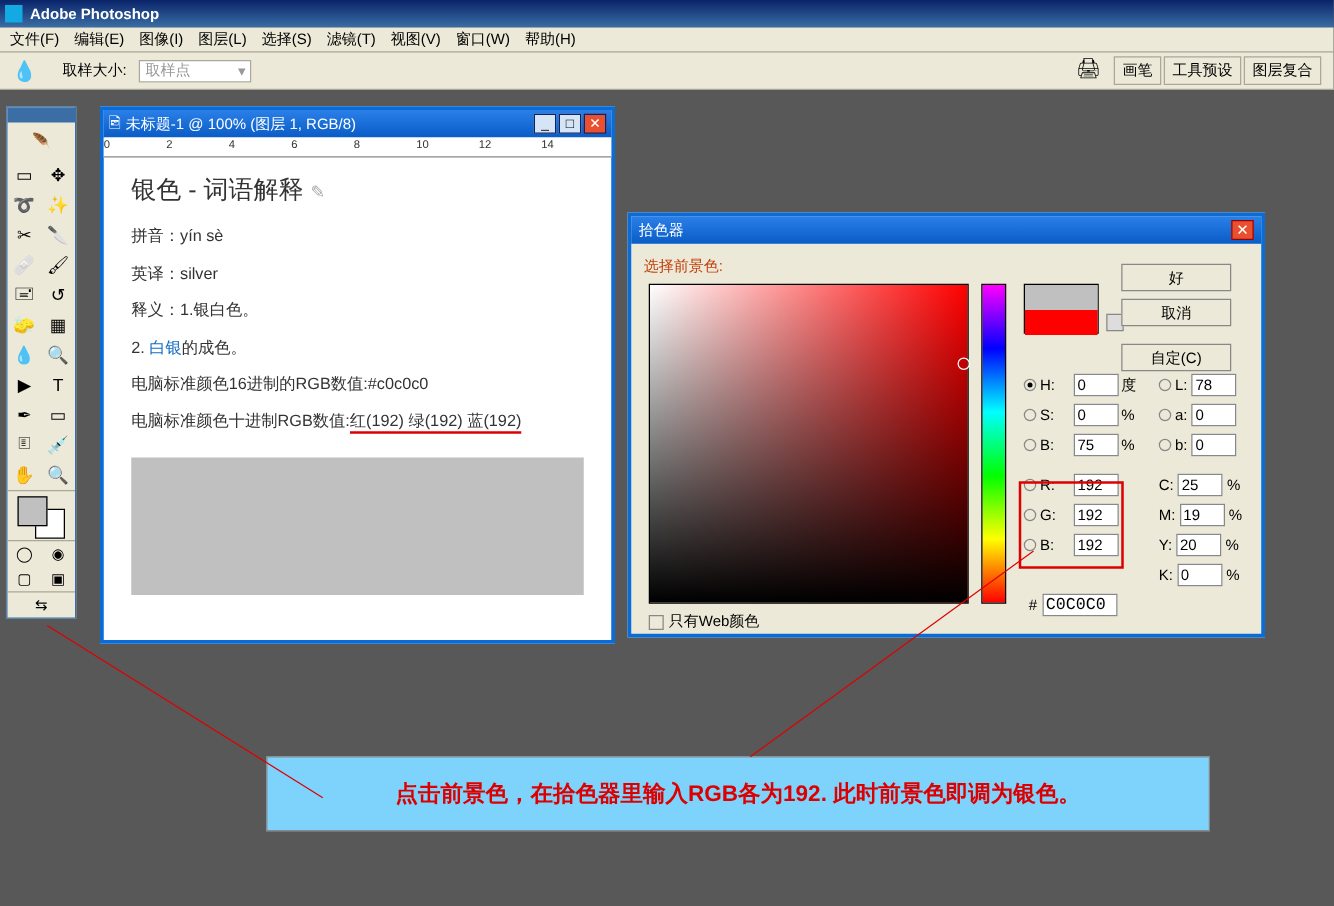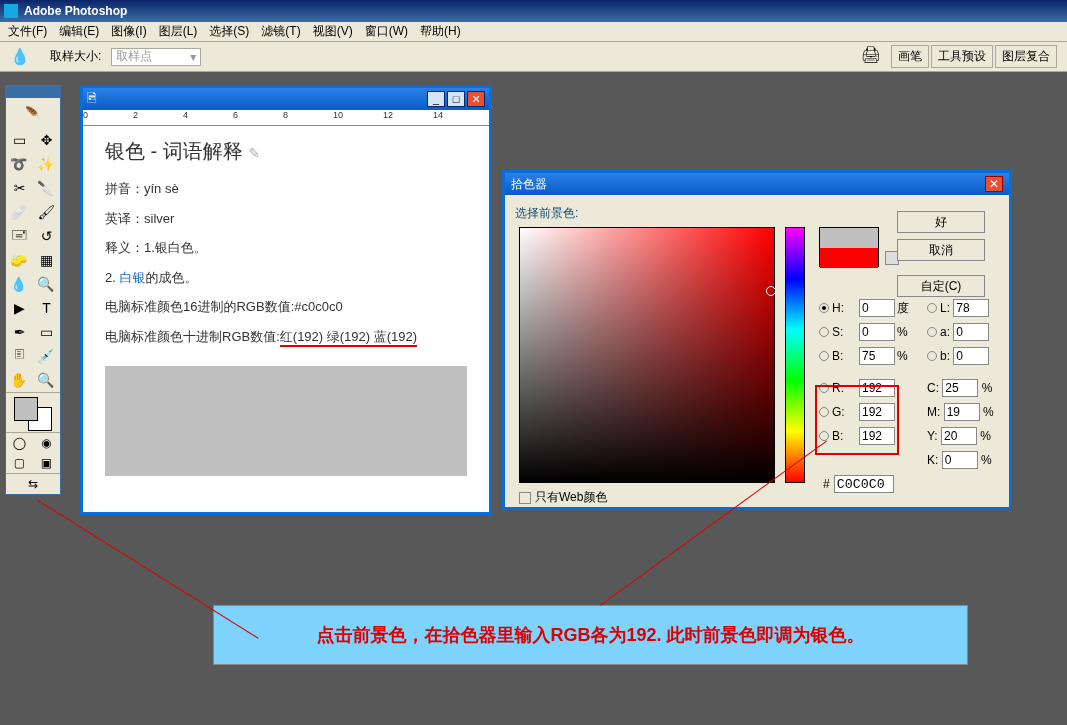--- a/index.html
+++ b/index.html
@@ -46,21 +46,21 @@
 .docwin p { font-size: 13px; color: #333; margin: 10px 0; line-height: 1.5; }
 .docwin .link { color: #136ec2; }
 .docwin .underline { border-bottom: 2px solid #d00; padding-bottom: 1px; }
 .docwin .grayblock { background: #c0c0c0; height: 110px; margin-top: 20px; }
 
 
 .picker { position: absolute; left: 502px; top: 170px; width: 510px; height: 340px; background: #ece9d8; border: 3px solid #0a6cd6; }
 .picker .pbar { height: 22px; background: linear-gradient(#2a80e8,#0a5cc6); color:#fff; display:flex; align-items:center; padding:0 6px; }
 .picker .pbar .close { margin-left:auto; width:18px; height:16px; background:#e85030; color:#fff; text-align:center; line-height:14px; border:1px solid #900;}
 .picker .body { padding: 10px; position: relative; }
-.picker .lbl { font-size: 12px; color:#0c4a6e; margin-bottom:19px; display:block;}
+.picker .lbl { font-size: 12px; color:#c2410c; margin-bottom:19px; display:block;}
 .picker .field { position:absolute; width:256px; height:256px; left:14px; top:32px; background: linear-gradient(to top, #000, transparent), linear-gradient(to right, #fff, #f00); border:1px solid #000;}
 .picker .field .mark { position:absolute; right:-2px; top:58px; width:10px;height:10px; border:1px solid #fff; border-radius:50%;}
 .picker .huebar { position:absolute; left:280px; top:32px; width:20px; height:256px; background: linear-gradient(to bottom,#f0f,#00f,#0ff,#0f0,#ff0,#f00); border:1px solid #000;}
 .picker .preview { position:absolute; left:314px; top:32px; width:60px; height:40px; border:1px solid #000;}
 .picker .preview .new { height:20px; background:#c0c0c0;}
 .picker .preview .old { height:20px; background:#f00;}
 .picker .cube { position:absolute; left:380px; top:56px; width:14px;height:14px; border:1px solid #888; background:#ddd;}
 .picker .btns { position:absolute; right:24px; top:16px; width:88px;}
 .picker .btns button { width:100%; height:22px; margin-bottom:6px; background:#ece9d8; border:1px solid #888; font-size:12px;}
 .picker .inputs { position:absolute; left:314px; top:100px; font-size:12px;}
@@ -155,20 +155,21 @@
     <div>◉</div>
     <div>▢</div>
     <div>▣</div>
   </div>
   <div style="border-top:1px solid #aca899;text-align:center;padding:3px">⇆</div>
 </div>
 
 <div class="docwin">
   <div class="dbar">
     <span>🖻</span>
+    <span style="margin-left:4px">未标题-1 @ 100% (图层 1, RGB/8)</span>
     <div class="wbtns">
       <div class="wbtn">_</div>
       <div class="wbtn">□</div>
       <div class="wbtn close">✕</div>
     </div>
   </div>
   <div class="ruler">
     <span>0</span>
       <span>2</span>
       <span>4</span>

